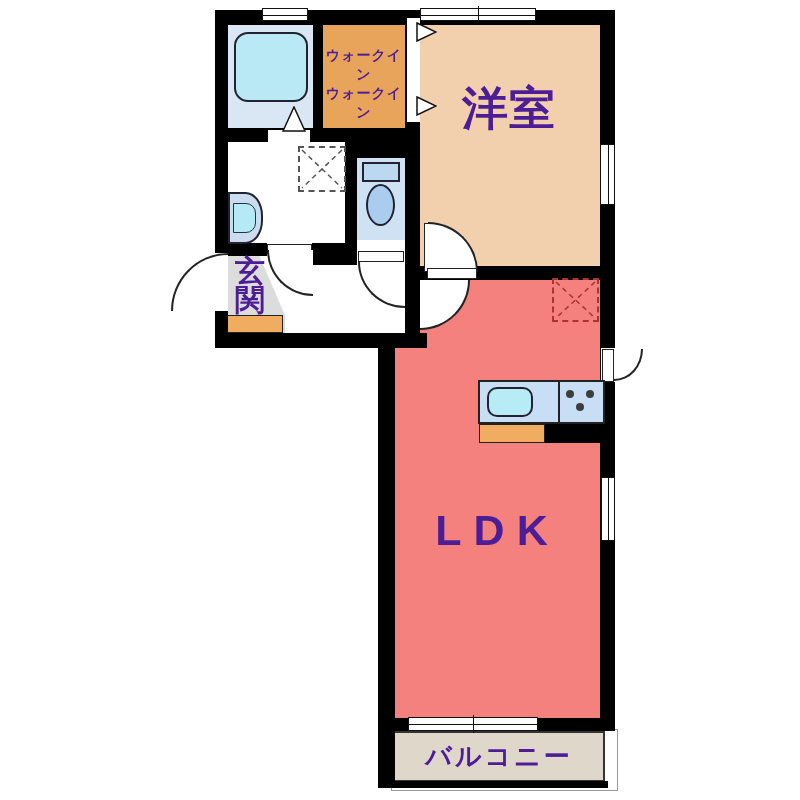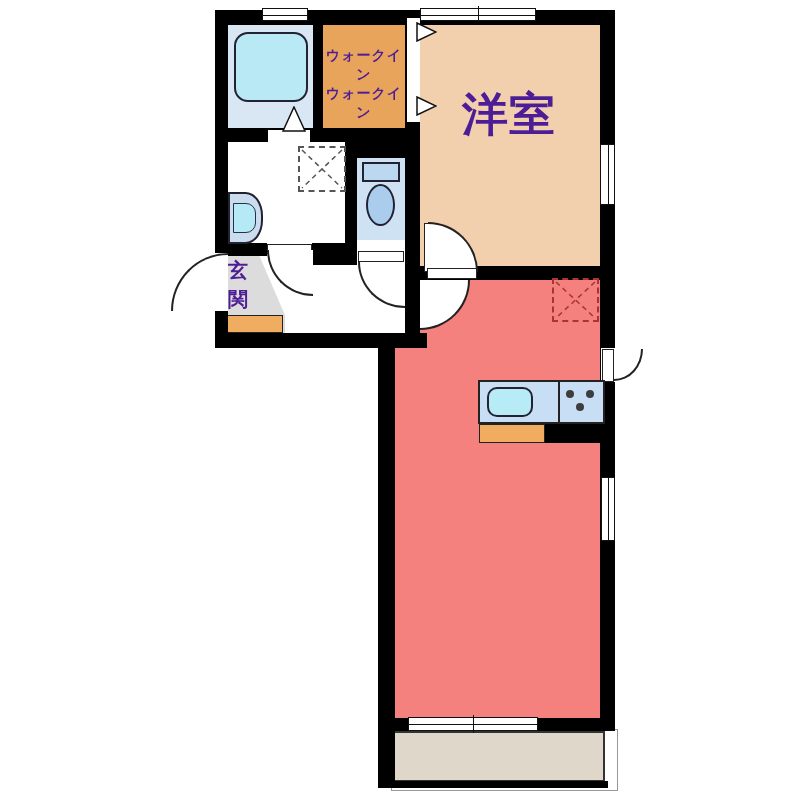--- a/index.html
+++ b/index.html
@@ -133,23 +133,25 @@
   <div class="dot" style="left:566px;top:390px;"></div>
   <div class="dot" style="left:586px;top:390px;"></div>
   <div class="dot" style="left:576px;top:403px;"></div>
   <div class="fix" style="left: 479px; top: 424px; width: 66px; height: 19px; border: 1px solid rgb(34, 34, 34); background-color: rgb(240, 173, 98);"></div>
 
   <div class="txt" style="left:320px;top:46px;width:88px;font-size:14px;line-height:19px;">
     <div>ウォークイン</div>
     <div>ウォークイン</div>
   </div>
 
-  <div class="txt" style="left:418px;top:88px;width:182px;">
+  <div class="txt" style="left:418px;top:82px;width:182px;">
     <div style="font-size:46px;">洋室</div>
   </div>
 
   <div class="txt" style="left:395px;top:506px;width:205px;">
+    <div style="font-size:43px;letter-spacing:12px;">LDK</div>
   </div>
 
-  <div class="txt" style="left:224px;top:256px;width:28px;font-size:20px;line-height:29px;word-break:break-all;letter-spacing:0;">玄関</div>
+  <div class="txt" style="left:235px;top:256px;width:28px;font-size:30px;line-height:29px;word-break:break-all;letter-spacing:0;">玄関</div>
 
+  <div class="txt" style="left:393px;top:742px;width:212px;font-size:26px;letter-spacing:3px;">バルコニー</div>
 
 </div>
 
 </body></html>

